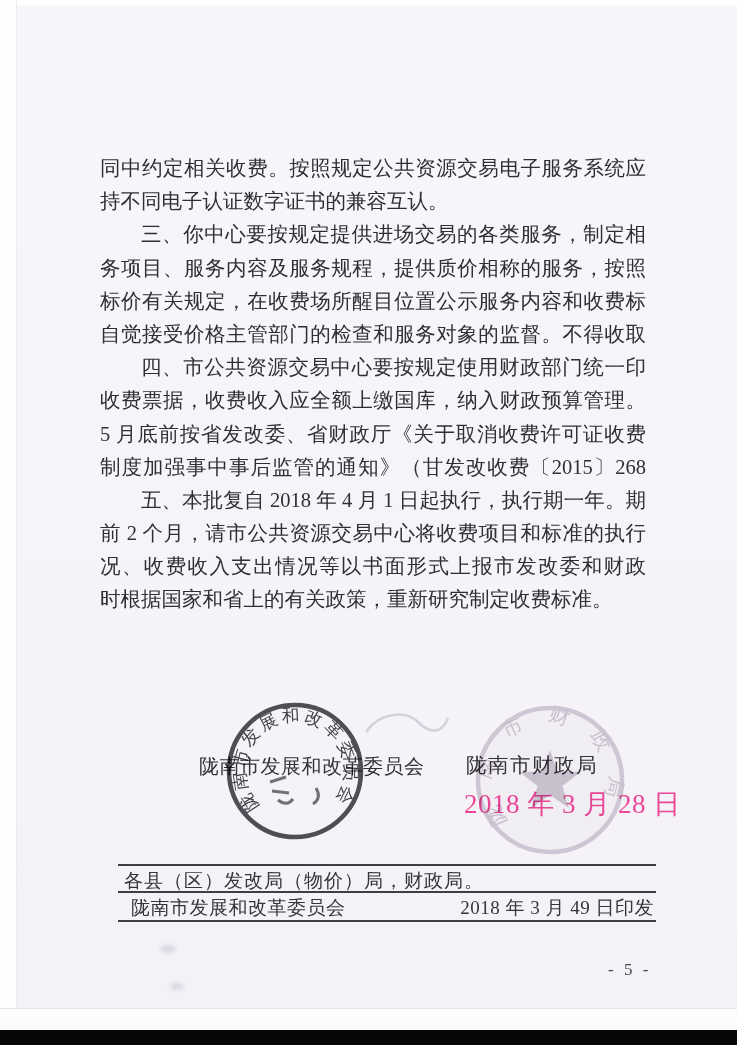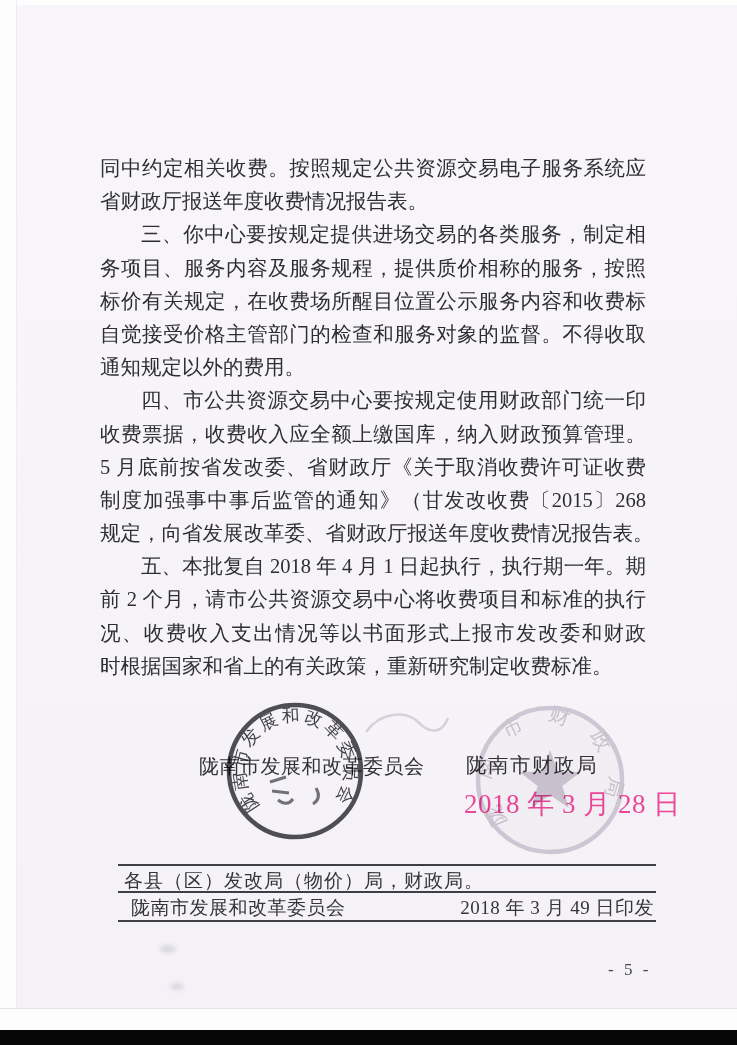--- a/index.html
+++ b/index.html
@@ -47,31 +47,29 @@
 </style>
 </head>
 <body>
 
 <div class="edge-top"></div>
 <div class="paper"></div>
 <div class="edge-left"></div>
 
 <div class="text-block">
   <div class="ln jst">同中约定相关收费。按照规定公共资源交易电子服务系统应当支</div>
-  <div class="ln">省财政厅报送年度收费情况报告表。</div>
+  <div class="ln">持不同电子认证数字证书的兼容互认。</div>
   <div class="ln jst ind">三、你中心要按规定提供进场交易的各类服务，制定相应服</div>
   <div class="ln jst">务项目、服务内容及服务规程，提供质价相称的服务，按照明码</div>
   <div class="ln jst">标价有关规定，在收费场所醒目位置公示服务内容和收费标准，</div>
   <div class="ln jst">自觉接受价格主管部门的检查和服务对象的监督。不得收取除本</div>
-  <div class="ln">通知规定以外的费用。</div>
   <div class="ln jst ind">四、市公共资源交易中心要按规定使用财政部门统一印制的</div>
   <div class="ln jst">收费票据，收费收入应全额上缴国库，纳入财政预算管理。每年</div>
   <div class="ln jst">5 月底前按省发改委、省财政厅《关于取消收费许可证收费登记</div>
   <div class="ln jst">制度加强事中事后监管的通知》（甘发改收费〔2015〕268 号）</div>
-  <div class="ln">规定，向省发展改革委、省财政厅报送年度收费情况报告表。</div>
   <div class="ln jst ind">五、本批复自 2018 年 4 月 1 日起执行，执行期一年。期满</div>
   <div class="ln jst">前 2 个月，请市公共资源交易中心将收费项目和标准的执行情</div>
   <div class="ln jst">况、收费收入支出情况等以书面形式上报市发改委和财政局，届</div>
   <div class="ln">时根据国家和省上的有关政策，重新研究制定收费标准。</div>
 </div>
 
 <div class="sig-left">陇南市发展和改革委员会</div>
 <div class="sig-right-org">陇南市财政局</div>
 <div class="sig-date">2018 年 3 月 28 日</div>
 

